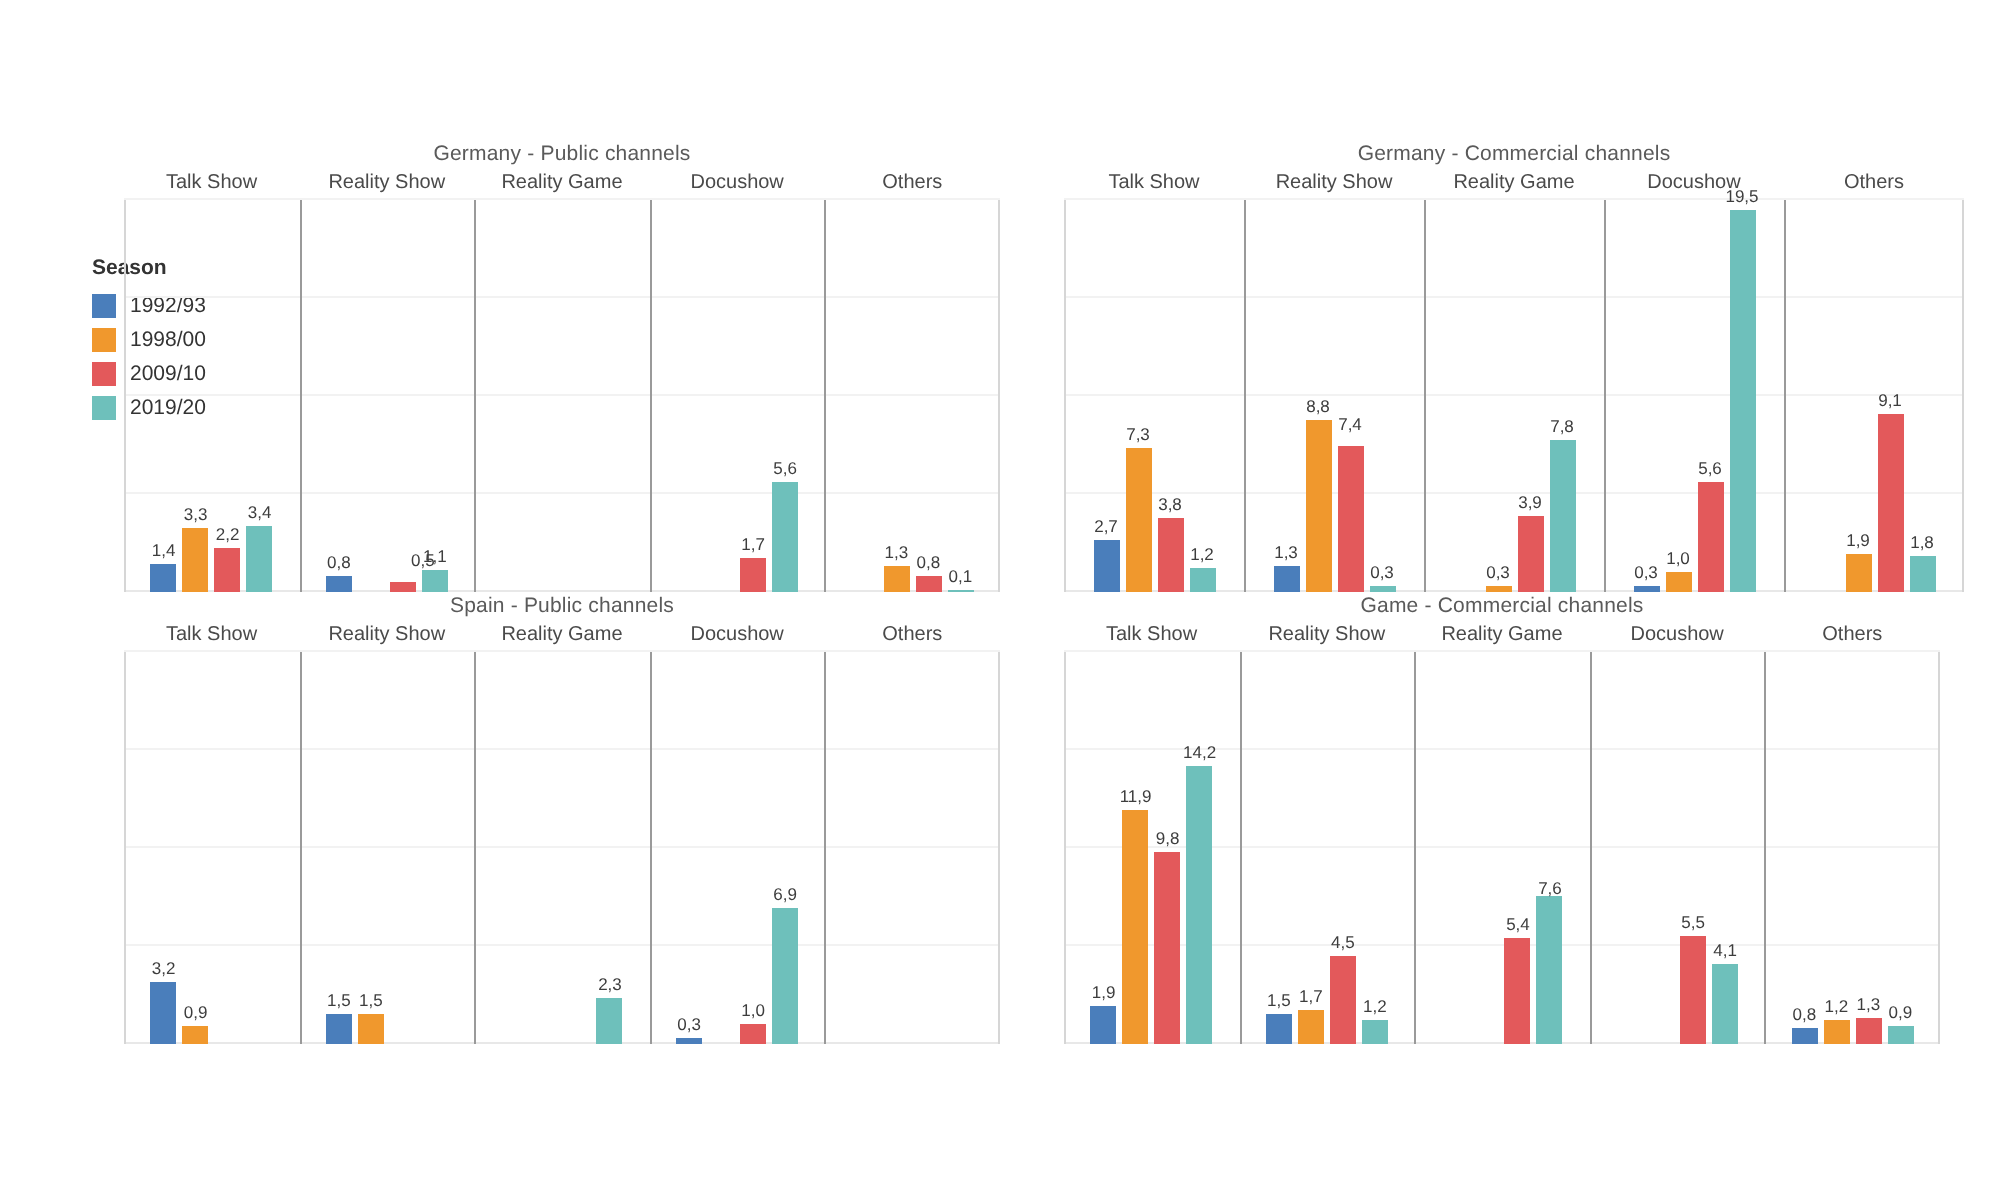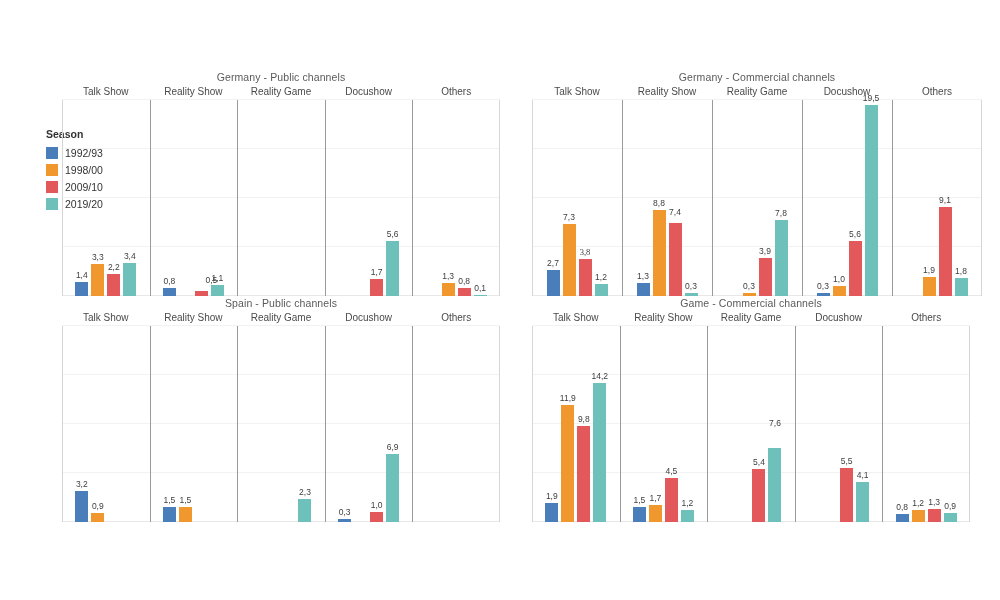--- a/index.html
+++ b/index.html
@@ -310,21 +310,21 @@
               <div class="bar-wrap">
                 <div class="bar" title="1992/93 2,7" style="height: 26.46px; background: rgb(74, 126, 187);"></div>
                 <div class="bar-label" style="bottom: 28.46px;">2,7</div>
               </div>
               <div class="bar-wrap">
                 <div class="bar" title="1999/00 7,3" style="height: 71.54px; background: rgb(240, 152, 45);"></div>
                 <div class="bar-label" style="bottom: 73.54px;">7,3</div>
               </div>
               <div class="bar-wrap">
                 <div class="bar" title="2009/10 3,8" style="height: 37.24px; background: rgb(227, 89, 91);"></div>
-                <div class="bar-label" style="bottom: 39.24px; font-family: Liberation Serif, serif;">3,8</div>
+                <div class="bar-label" style="bottom: 39.24px;">3,8</div>
               </div>
               <div class="bar-wrap">
                 <div class="bar" title="2019/20 1,2" style="height: 11.76px; background: rgb(110, 192, 187);"></div>
                 <div class="bar-label" style="bottom: 13.76px;">1,2</div>
               </div>
             </div>
           </div>
           <div class="cat-cell">
             <div class="cat-sep left"></div>
             <div class="bars">
@@ -558,21 +558,21 @@
             <div class="cat-sep left"></div>
             <div class="bars">
               <div class="bar-wrap"></div>
               <div class="bar-wrap"></div>
               <div class="bar-wrap">
                 <div class="bar" title="2009/10 5,4" style="height: 52.92px; background: rgb(227, 89, 91);"></div>
                 <div class="bar-label" style="bottom: 54.92px;">5,4</div>
               </div>
               <div class="bar-wrap">
                 <div class="bar" title="2019/20 7,6" style="height: 74.48px; background: rgb(110, 192, 187);"></div>
-                <div class="bar-label" style="bottom: 94px; text-align: right;">7,6</div>
+                <div class="bar-label" style="bottom: 73px; text-align: right;">7,6</div>
               </div>
             </div>
           </div>
           <div class="cat-cell">
             <div class="cat-sep left"></div>
             <div class="bars">
               <div class="bar-wrap"></div>
               <div class="bar-wrap"></div>
               <div class="bar-wrap">
                 <div class="bar" title="2009/10 5,5" style="height: 53.9px; background: rgb(227, 89, 91);"></div>

